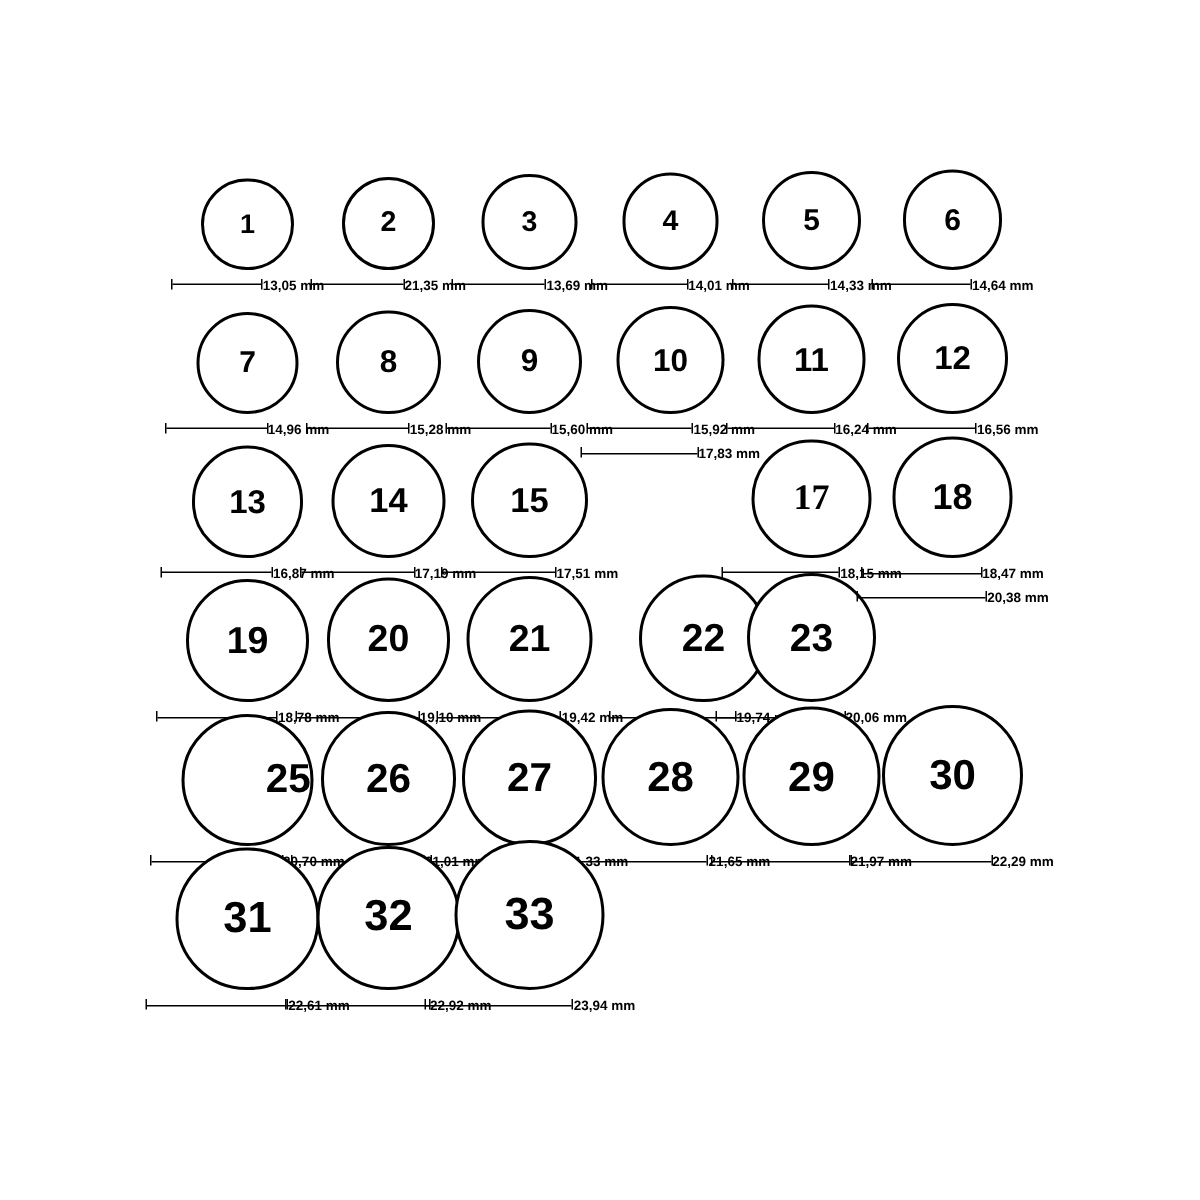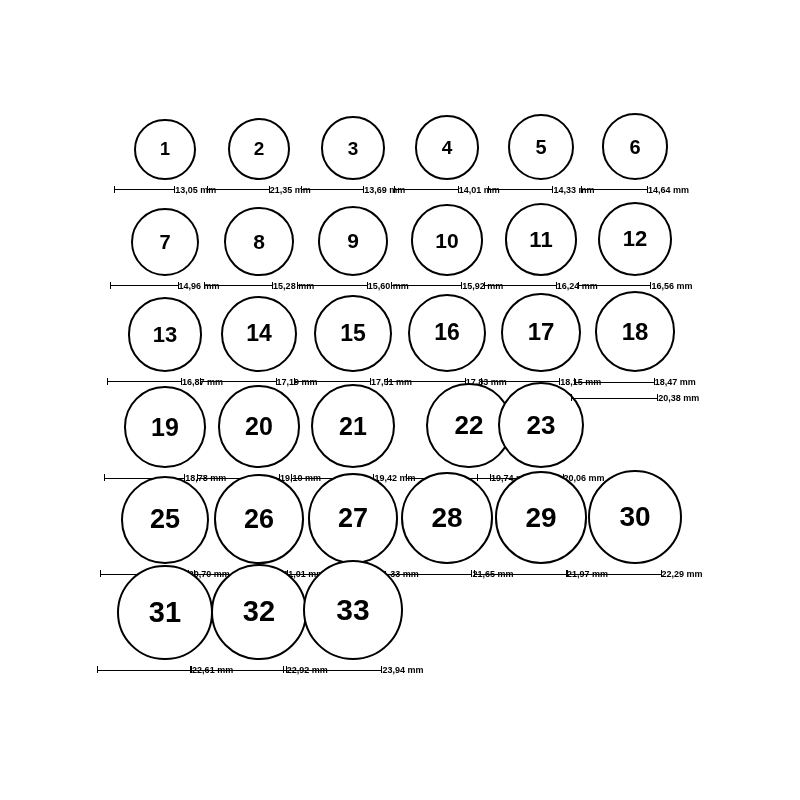--- a/index.html
+++ b/index.html
@@ -201,31 +201,28 @@
     <div class="ring-cell" style="left: 298px; top: 292px; width: 110px;">
       <div class="ring-circle" style="width: 77.1605px; height: 77.1605px; margin-top: 2.8395px;">
         <span class="ring-number" style="font-size: 23px;">15</span>
       </div>
       <div class="dim" style="margin-top: 4px;">
         <div class="dim-line" style="width: 77.1605px;"></div>
         <div class="dim-label">17,51 mm</div>
       </div>
     </div>
     <div class="ring-cell" style="left: 392px; top: 292px; width: 110px;">
-      <div class="ring-circle" style="width: 78.2965px; height: 78.2965px; margin-top: 1.7035px;">
-        <span class="ring-number" style="font-size: 23px;">16</span>
-      </div>
       <div class="dim" style="margin-top: 4px;">
         <div class="dim-line" style="width: 78.2965px;"></div>
         <div class="dim-label">17,83 mm</div>
       </div>
     </div>
     <div class="ring-cell" style="left: 486px; top: 292px; width: 110px;">
       <div class="ring-circle" style="width: 79.4325px; height: 79.4325px; margin-top: 0.5675px;">
-        <span class="ring-number" style="font-size: 24px;">17</span>
+        <span class="ring-number" style="font-size: 24px; font-family: Liberation Serif, serif;">17</span>
       </div>
       <div class="dim" style="margin-top: 4px;">
         <div class="dim-line" style="width: 79.4325px;"></div>
         <div class="dim-label">18,15 mm</div>
       </div>
     </div>
     <div class="ring-cell" style="left: 580px; top: 292px; width: 110px;">
       <div class="ring-circle" style="width: 80.5685px; height: 80.5685px; margin-top: -0.5685px;">
         <span class="ring-number" style="font-size: 24px;">18</span>
       </div>
@@ -279,21 +276,21 @@
         <div class="dim-label">20,06 mm</div>
       </div>
     </div>
     <div class="ring-cell" style="left: 580px; top: 388px; width: 110px;">
       <div class="dim" style="margin-top: 4px;">
         <div class="dim-line" style="width: 87.349px;"></div>
         <div class="dim-label">20,38 mm</div>
       </div>
     </div>
     <div class="ring-cell" style="left: 110px; top: 484px; width: 110px;">
-      <div class="ring-circle" style="width: 88.485px; height: 88.485px; margin-top: -8.485px;">
+      <div class="ring-circle" style="width: 88.485px; height: 88.485px; margin-top: -8.485px; justify-content: flex-end;">
         <span class="ring-number" style="font-size: 27px;">25</span>
       </div>
       <div class="dim" style="margin-top: 4px;">
         <div class="dim-line" style="width: 88.485px;"></div>
         <div class="dim-label">20,70 mm</div>
       </div>
     </div>
     <div class="ring-cell" style="left: 204px; top: 484px; width: 110px;">
       <div class="ring-circle" style="width: 89.5855px; height: 89.5855px; margin-top: -9.5855px;">
         <span class="ring-number" style="font-size: 27px;">26</span>

